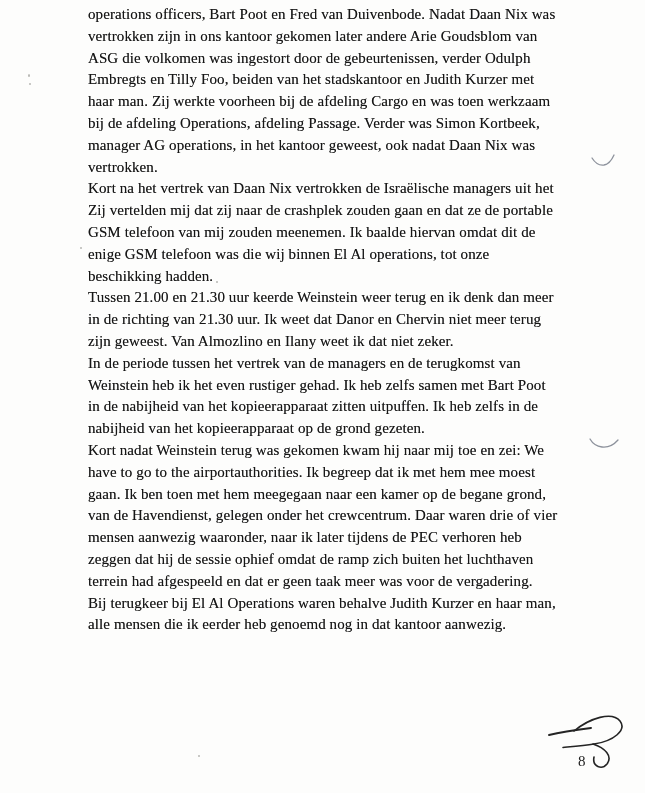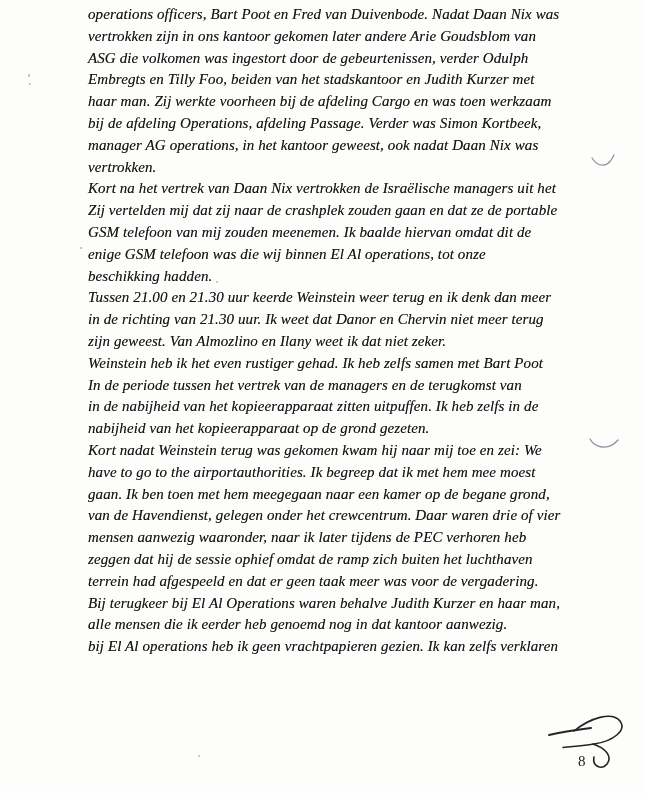--- a/index.html
+++ b/index.html
@@ -14,21 +14,20 @@
     background: #fdfdfc;
     overflow: hidden;
     font-family: "Liberation Serif", "DejaVu Serif", serif;
     color: #121212;
   }
   .textblock {
     position: absolute;
     left: 88px;
     top: 4px;
     width: 500px;
-    font-style: italic;
   }
   .line {
     font-size: 15px;
     line-height: 21.8px;
     white-space: nowrap;
     letter-spacing: 0.1px;
     color: #161616;
     
     text-shadow: 0 0 0.4px rgba(20,20,20,0.55);
   }
@@ -64,34 +63,33 @@
       <div class="line">manager AG operations, in het kantoor geweest, ook nadat Daan Nix was</div>
       <div class="line">vertrokken.</div>
       <div class="line">Kort na het vertrek van Daan Nix vertrokken de Israëlische managers uit het</div>
       <div class="line">Zij vertelden mij dat zij naar de crashplek zouden gaan en dat ze de portable</div>
       <div class="line">GSM telefoon van mij zouden meenemen. Ik baalde hiervan omdat dit de</div>
       <div class="line">enige GSM telefoon was die wij binnen El Al operations, tot onze</div>
       <div class="line">beschikking hadden.</div>
       <div class="line">Tussen 21.00 en 21.30 uur keerde Weinstein weer terug en ik denk dan meer</div>
       <div class="line">in de richting van 21.30 uur. Ik weet dat Danor en Chervin niet meer terug</div>
       <div class="line">zijn geweest. Van Almozlino en Ilany weet ik dat niet zeker.</div>
+      <div class="line">In de periode tussen het vertrek van de managers en de terugkomst van</div>
       <div class="line">Weinstein heb ik het even rustiger gehad. Ik heb zelfs samen met Bart Poot</div>
-      <div class="line">In de periode tussen het vertrek van de managers en de terugkomst van</div>
       <div class="line">in de nabijheid van het kopieerapparaat zitten uitpuffen. Ik heb zelfs in de</div>
       <div class="line">nabijheid van het kopieerapparaat op de grond gezeten.</div>
       <div class="line">Kort nadat Weinstein terug was gekomen kwam hij naar mij toe en zei: We</div>
       <div class="line">have to go to the airportauthorities. Ik begreep dat ik met hem mee moest</div>
       <div class="line">gaan. Ik ben toen met hem meegegaan naar een kamer op de begane grond,</div>
       <div class="line">van de Havendienst, gelegen onder het crewcentrum. Daar waren drie of vier</div>
       <div class="line">mensen aanwezig waaronder, naar ik later tijdens de PEC verhoren heb</div>
       <div class="line">zeggen dat hij de sessie ophief omdat de ramp zich buiten het luchthaven</div>
       <div class="line">terrein had afgespeeld en dat er geen taak meer was voor de vergadering.</div>
       <div class="line">Bij terugkeer bij El Al Operations waren behalve Judith Kurzer en haar man,</div>
       <div class="line">alle mensen die ik eerder heb genoemd nog in dat kantoor aanwezig.</div>
-      <div class="line">bij El Al operations heb ik geen vrachtpapieren gezien. Ik kan zelfs verklaren</div>
     </div>
 
   <svg class="mark" style="left:590px; top:151px;" width="26" height="18" viewBox="0 0 26 18">
     <path d="M2 7 Q 7 15 14 14 Q 20 13 24 4" fill="none" stroke="#8d929c" stroke-width="1.3" stroke-linecap="round"></path>
   </svg>
 
   <svg class="mark" style="left:588px; top:433px;" width="32" height="18" viewBox="0 0 32 18">
     <path d="M2 6 Q 6 13 14 14 Q 23 15 30 7" fill="none" stroke="#8d929c" stroke-width="1.3" stroke-linecap="round"></path>
   </svg>
 

